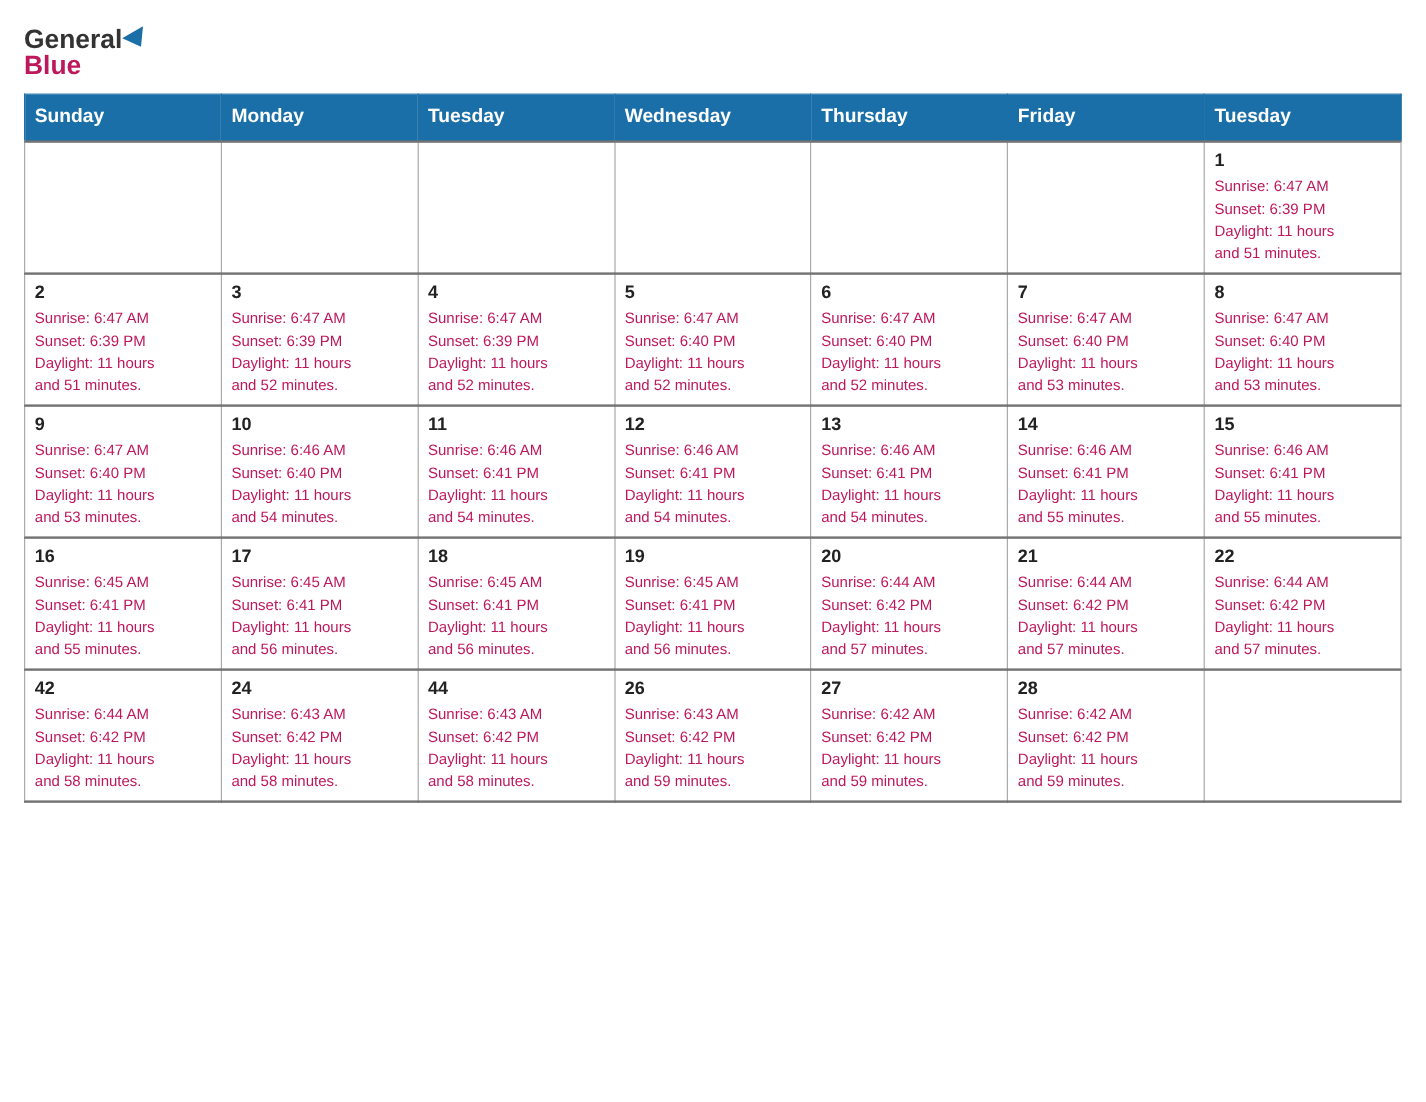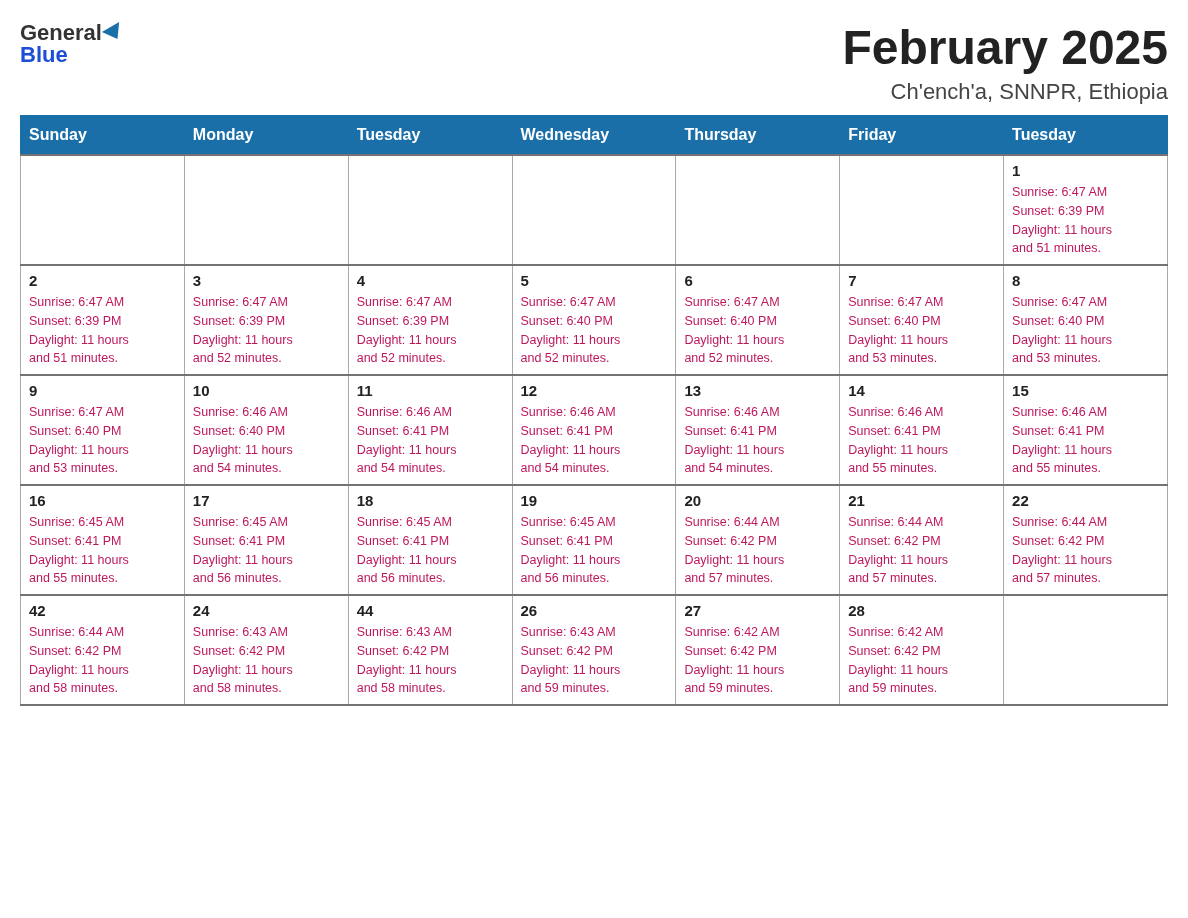--- a/index.html
+++ b/index.html
@@ -34,21 +34,21 @@
       height: 0;
       border-left: 10px solid transparent;
       border-right: 10px solid transparent;
       border-top: 14px solid #1a6fa8;
       margin-left: 2px;
       transform: rotate(-30deg);
     }
     .logo-blue {
       font-size: 22px;
       font-weight: bold;
-      color: #1d4ed8;
+      color: #be185d;
       margin-top: -4px;
     }
     .title-area {
       text-align: right;
     }
     .month-title {
       font-size: 48px;
       font-weight: bold;
       color: #222;
     }
@@ -104,24 +104,20 @@
 </head>
 <body>
 
 <div class="header">
   <div class="logo">
     <div class="logo-general">
       <span>General</span>
         <span class="arrow"></span>
     </div>
     <div class="logo-blue">Blue</div>
-  </div>
-  <div class="title-area">
-    <div class="month-title">February 2025</div>
-    <div class="location">Ch'ench'a, SNNPR, Ethiopia</div>
   </div>
 </div>
 
 <table class="calendar">
   <thead>
     <tr>
     <th>Sunday</th>
         <th>Monday</th>
         <th>Tuesday</th>
         <th>Wednesday</th>

